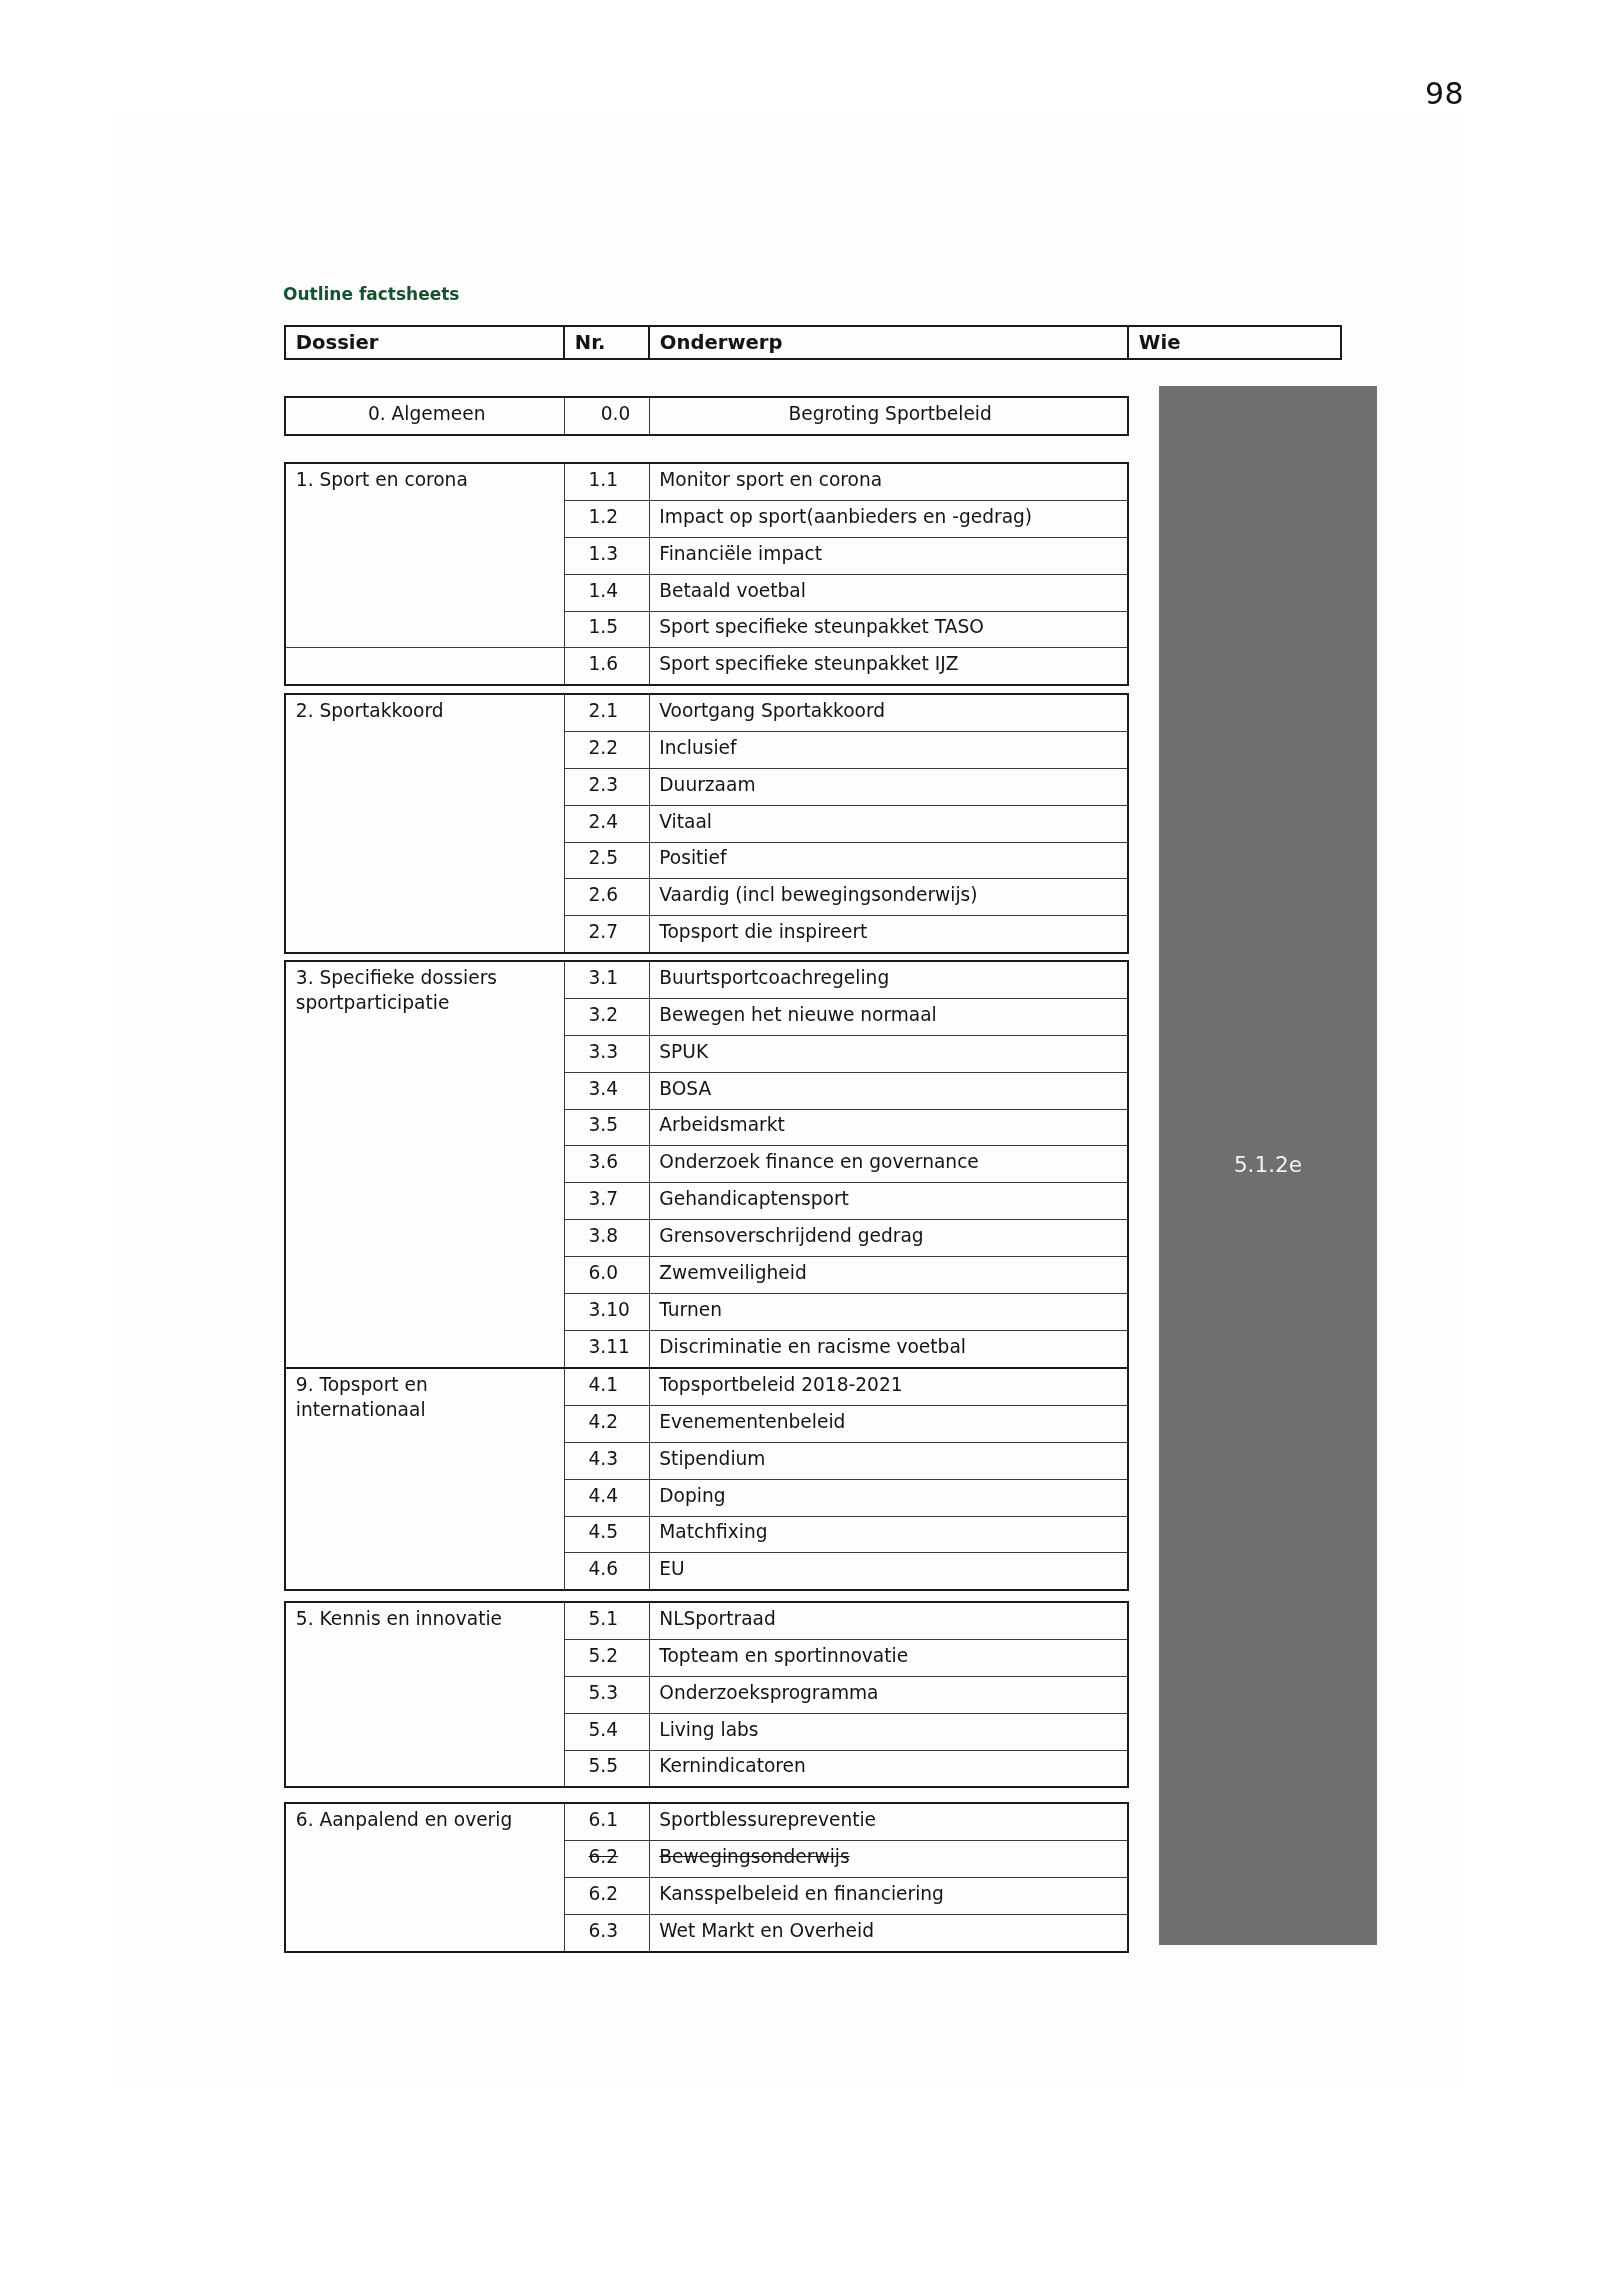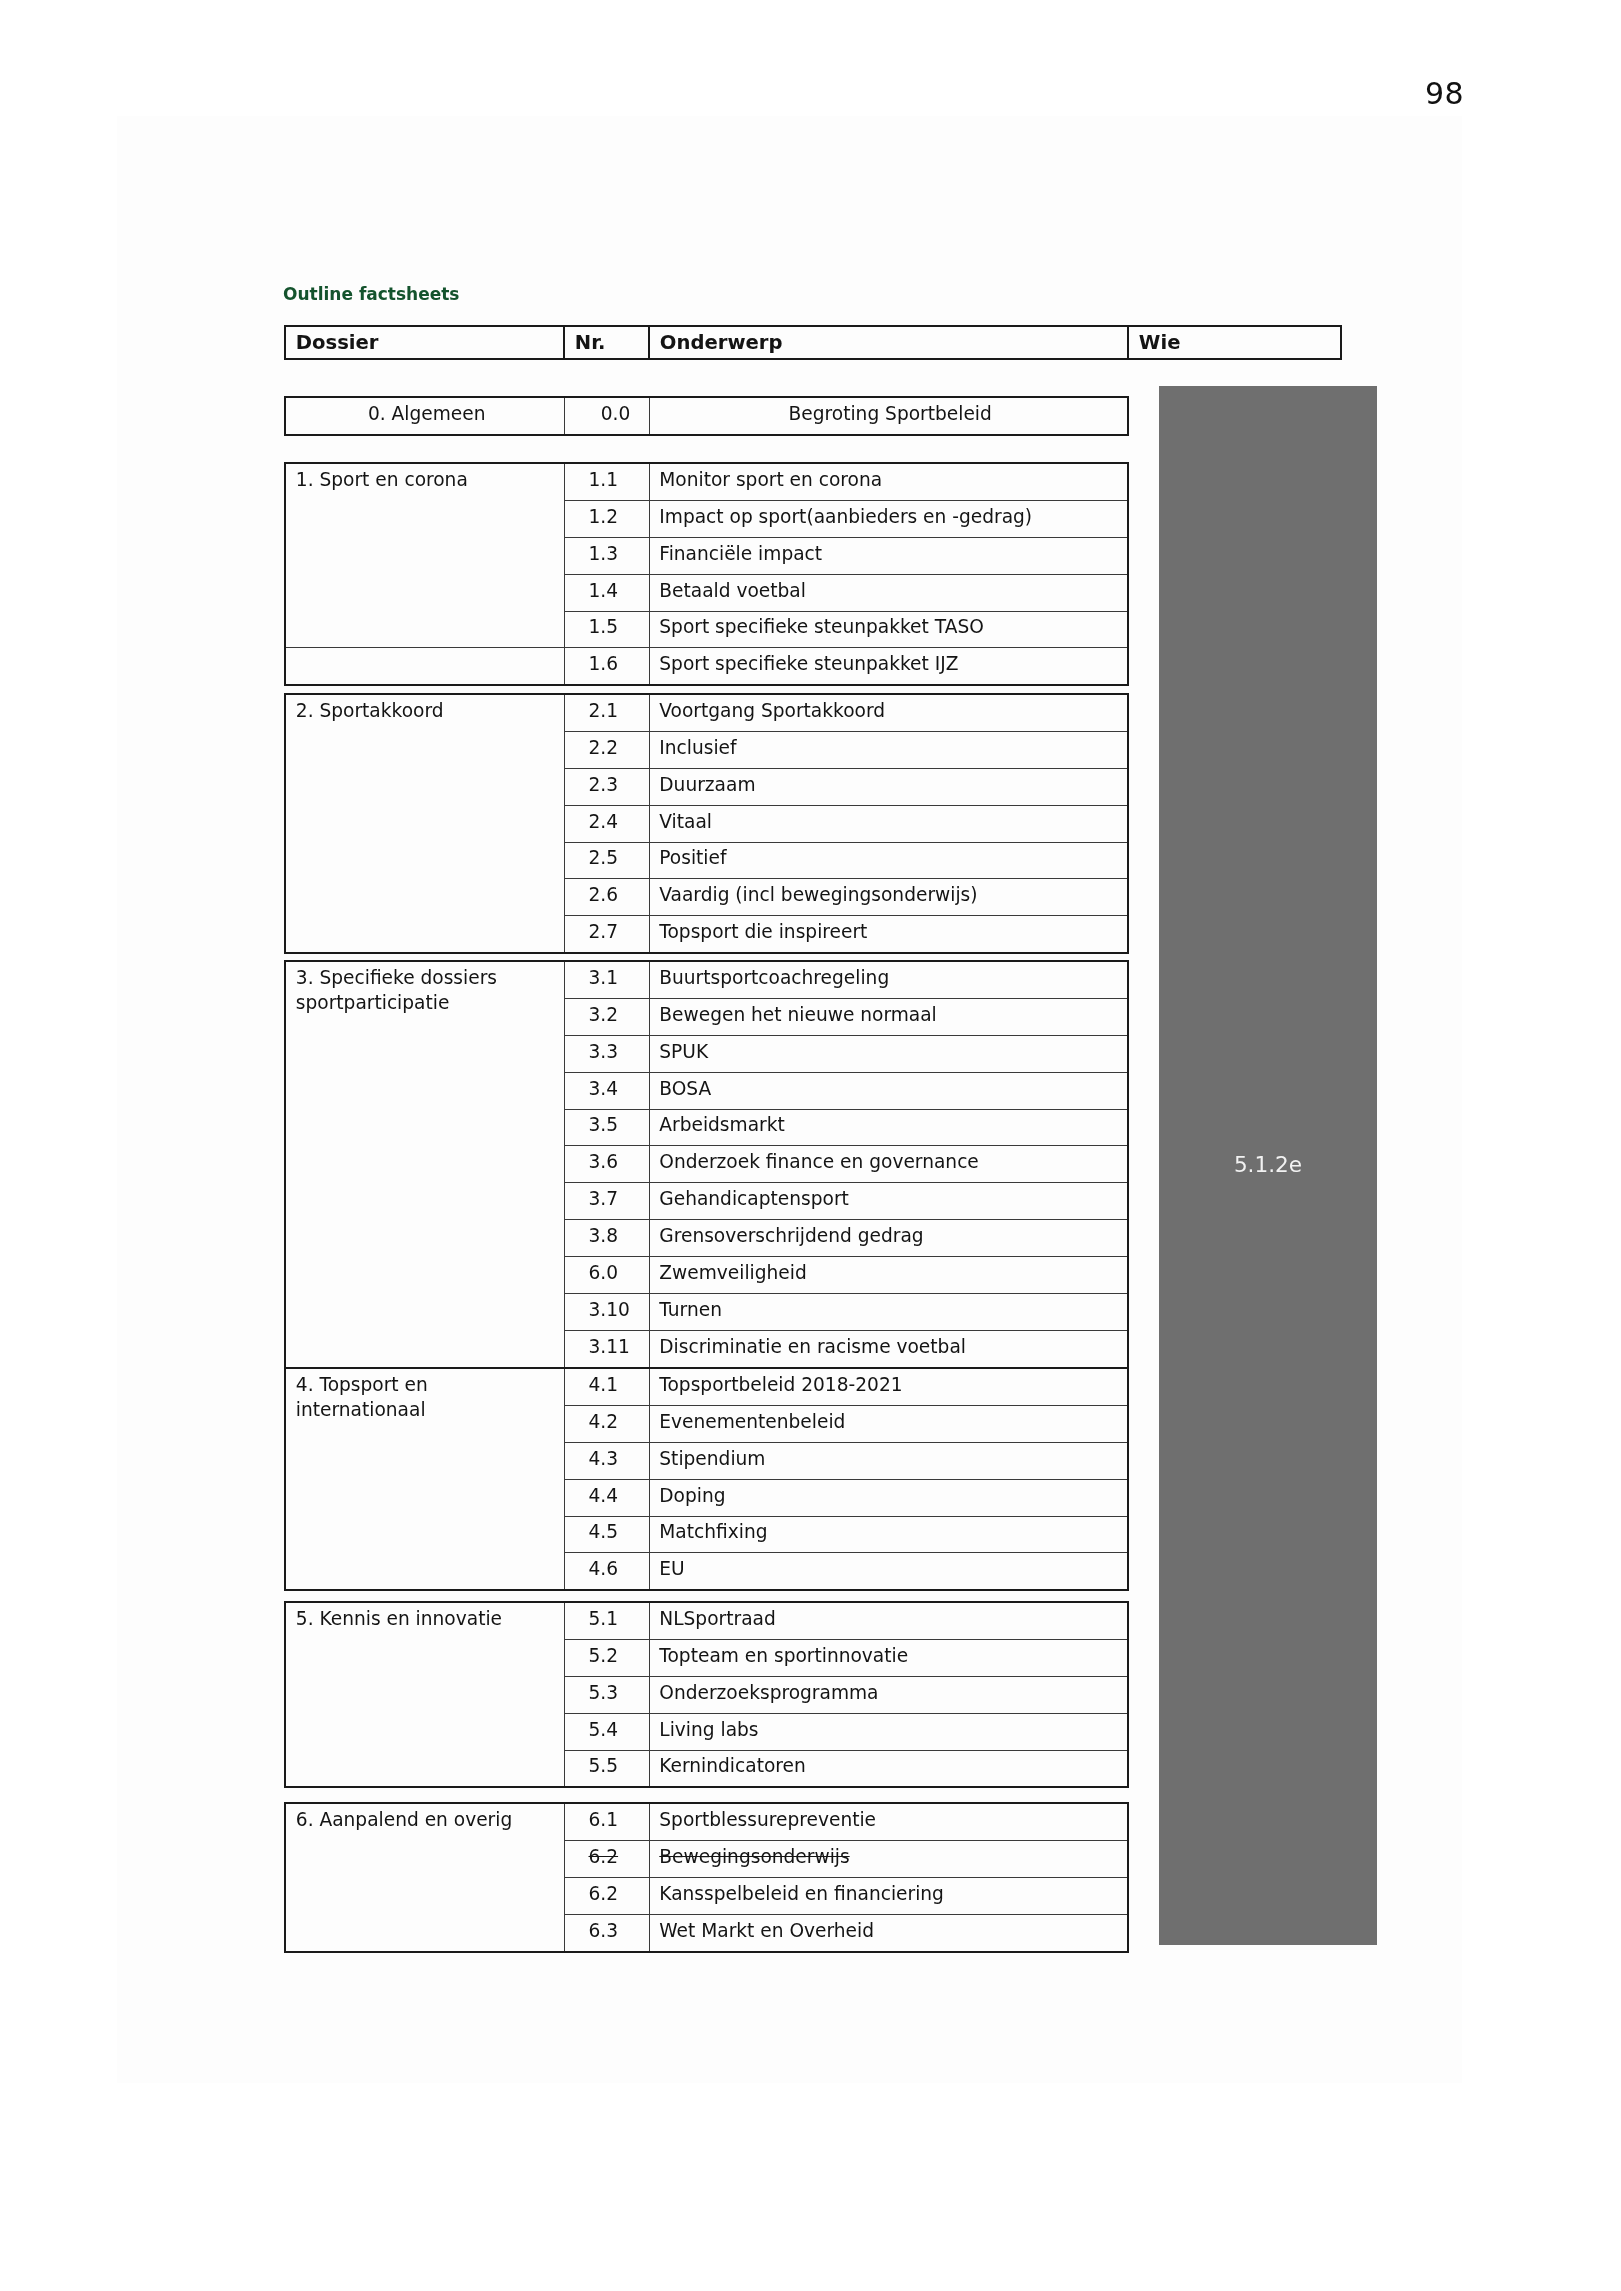--- a/index.html
+++ b/index.html
@@ -264,21 +264,21 @@
         </tbody>
       </table>
       <table class="section-table" style="top: 1367px;">
         <colgroup>
           <col style="width: 279px;">
           <col style="width: 85px;">
           <col style="width: 479px;">
         </colgroup>
         <tbody>
           <tr>
-            <td class="dossier-cell" rowspan="6">4. Topsport en
+            <td class="dossier-cell" rowspan="6">9. Topsport en
 internationaal</td>
             <td class="nr-cell">4.1</td>
             <td class="onderwerp-cell">Topsportbeleid 2018-2021</td>
           </tr>
           <tr>
             <td class="nr-cell">4.2</td>
             <td class="onderwerp-cell">Evenementenbeleid</td>
           </tr>
           <tr>
             <td class="nr-cell">4.3</td>

